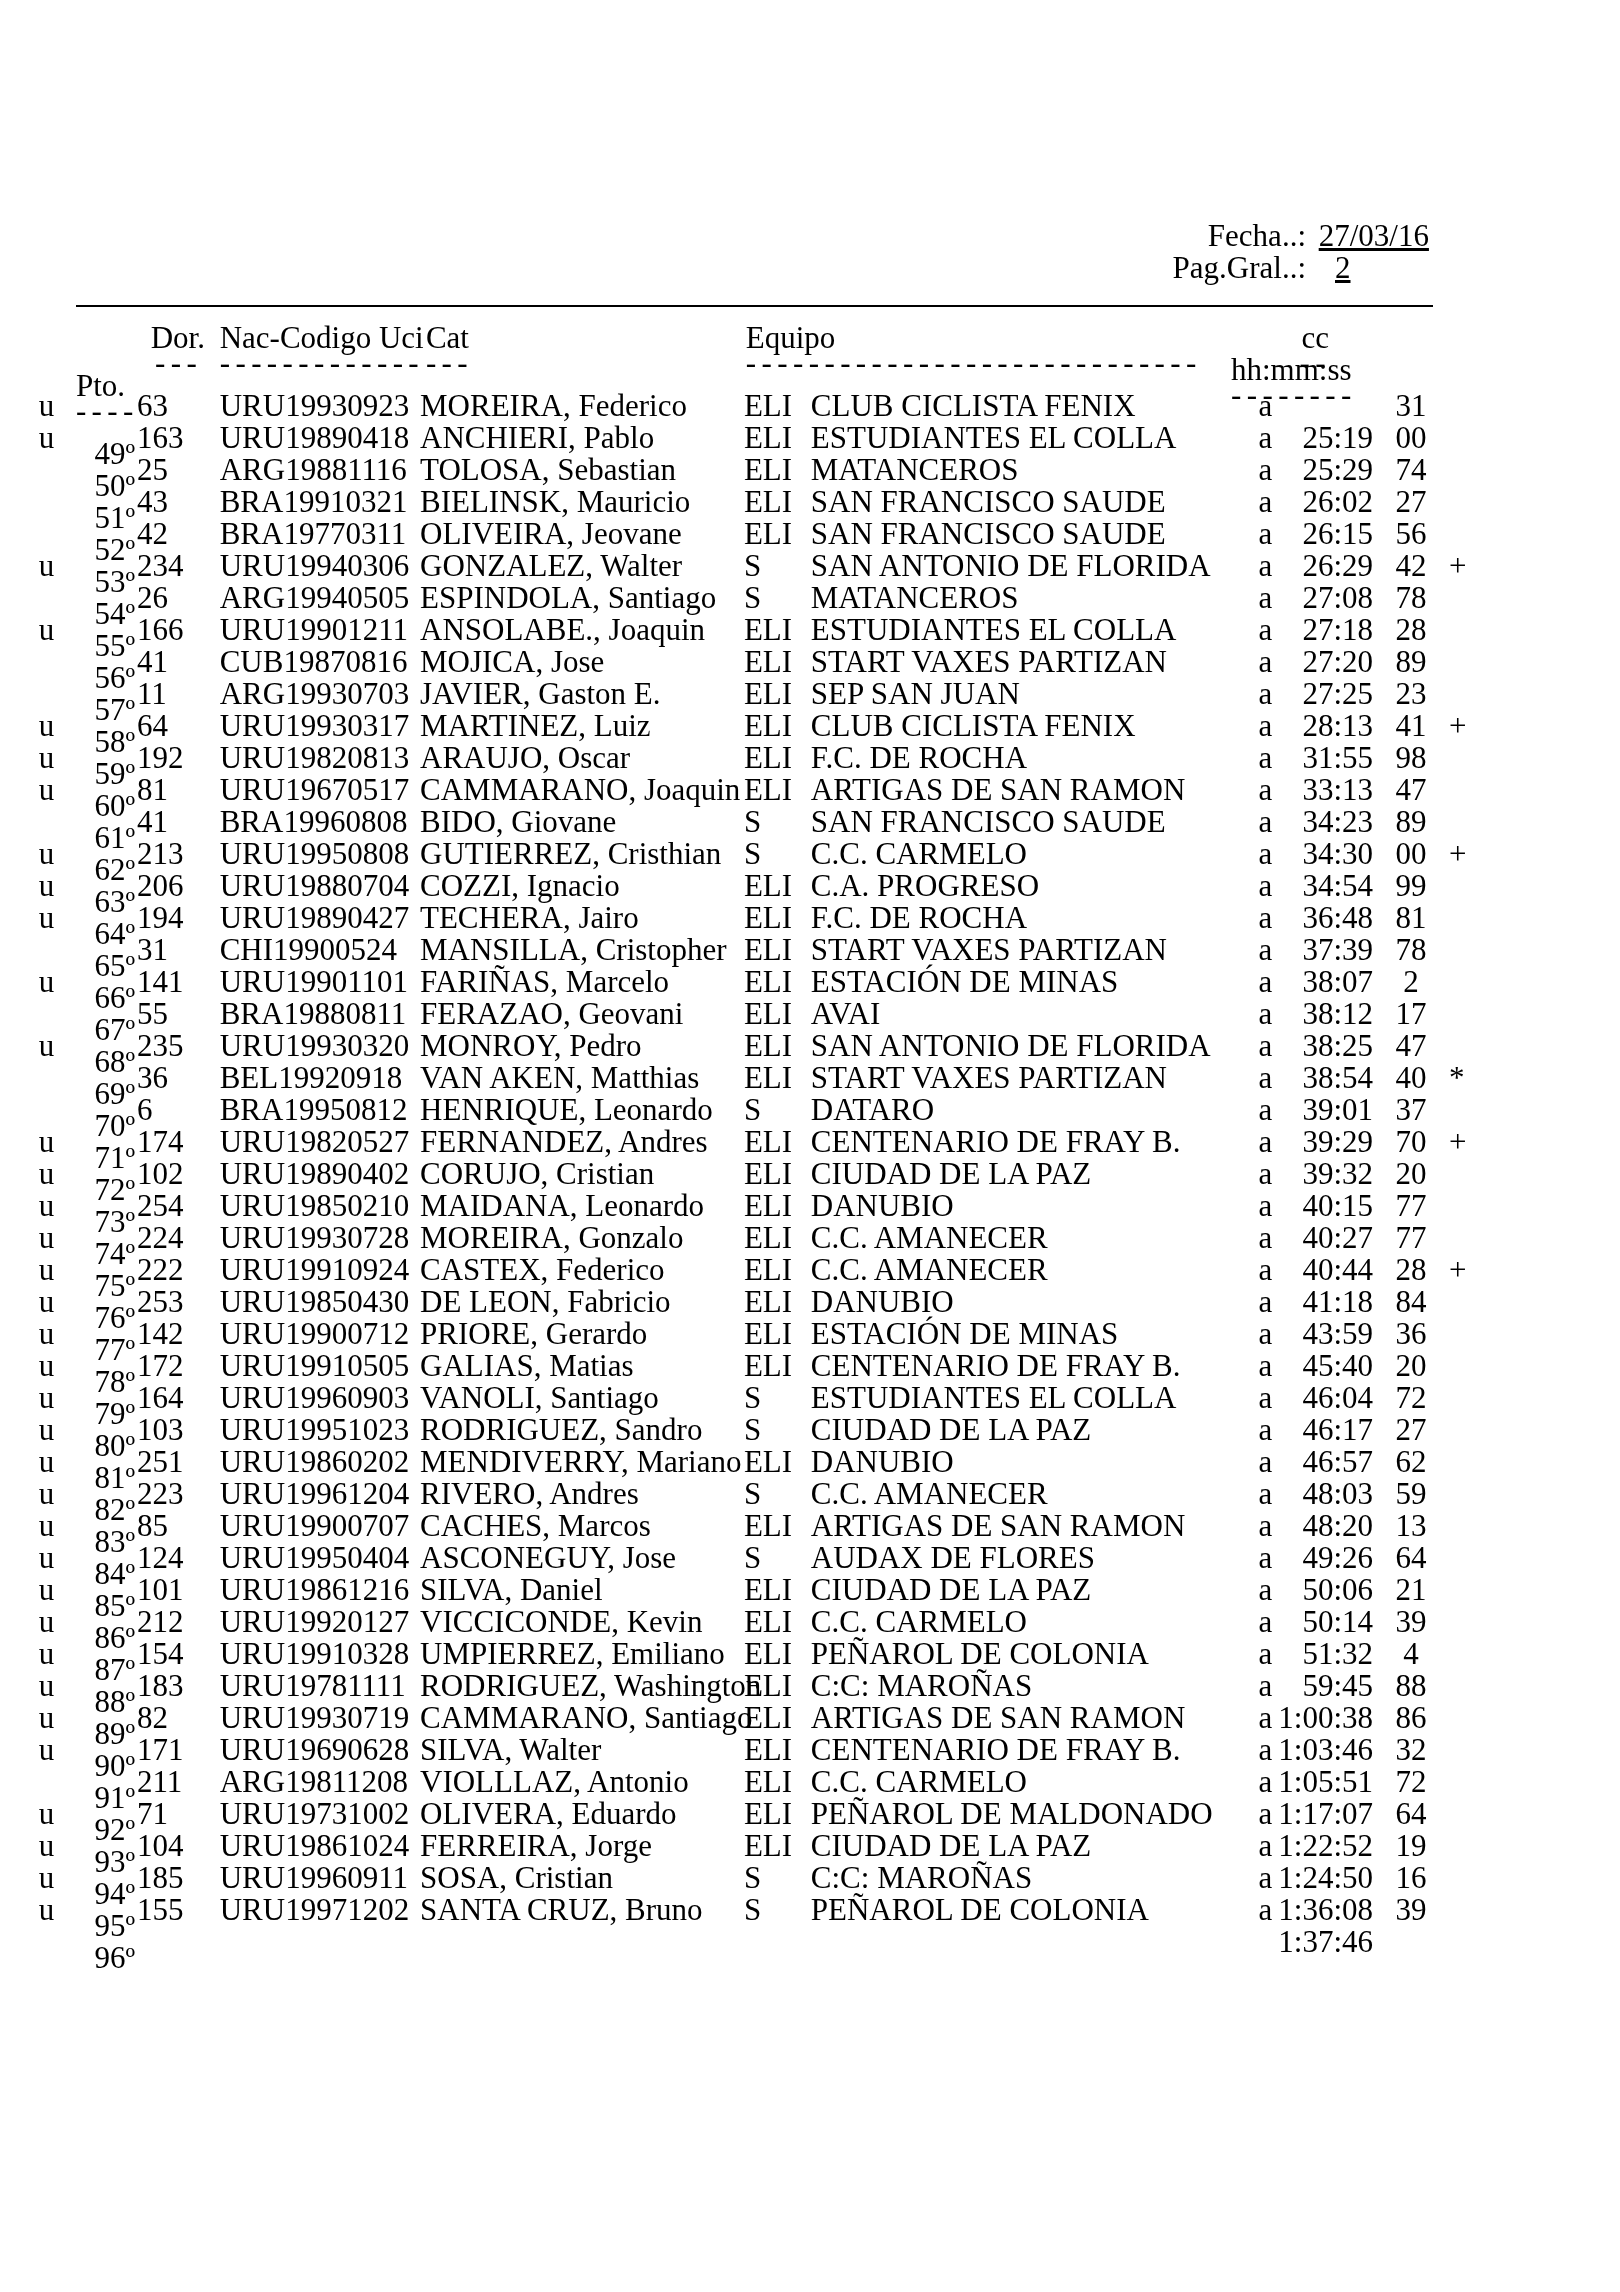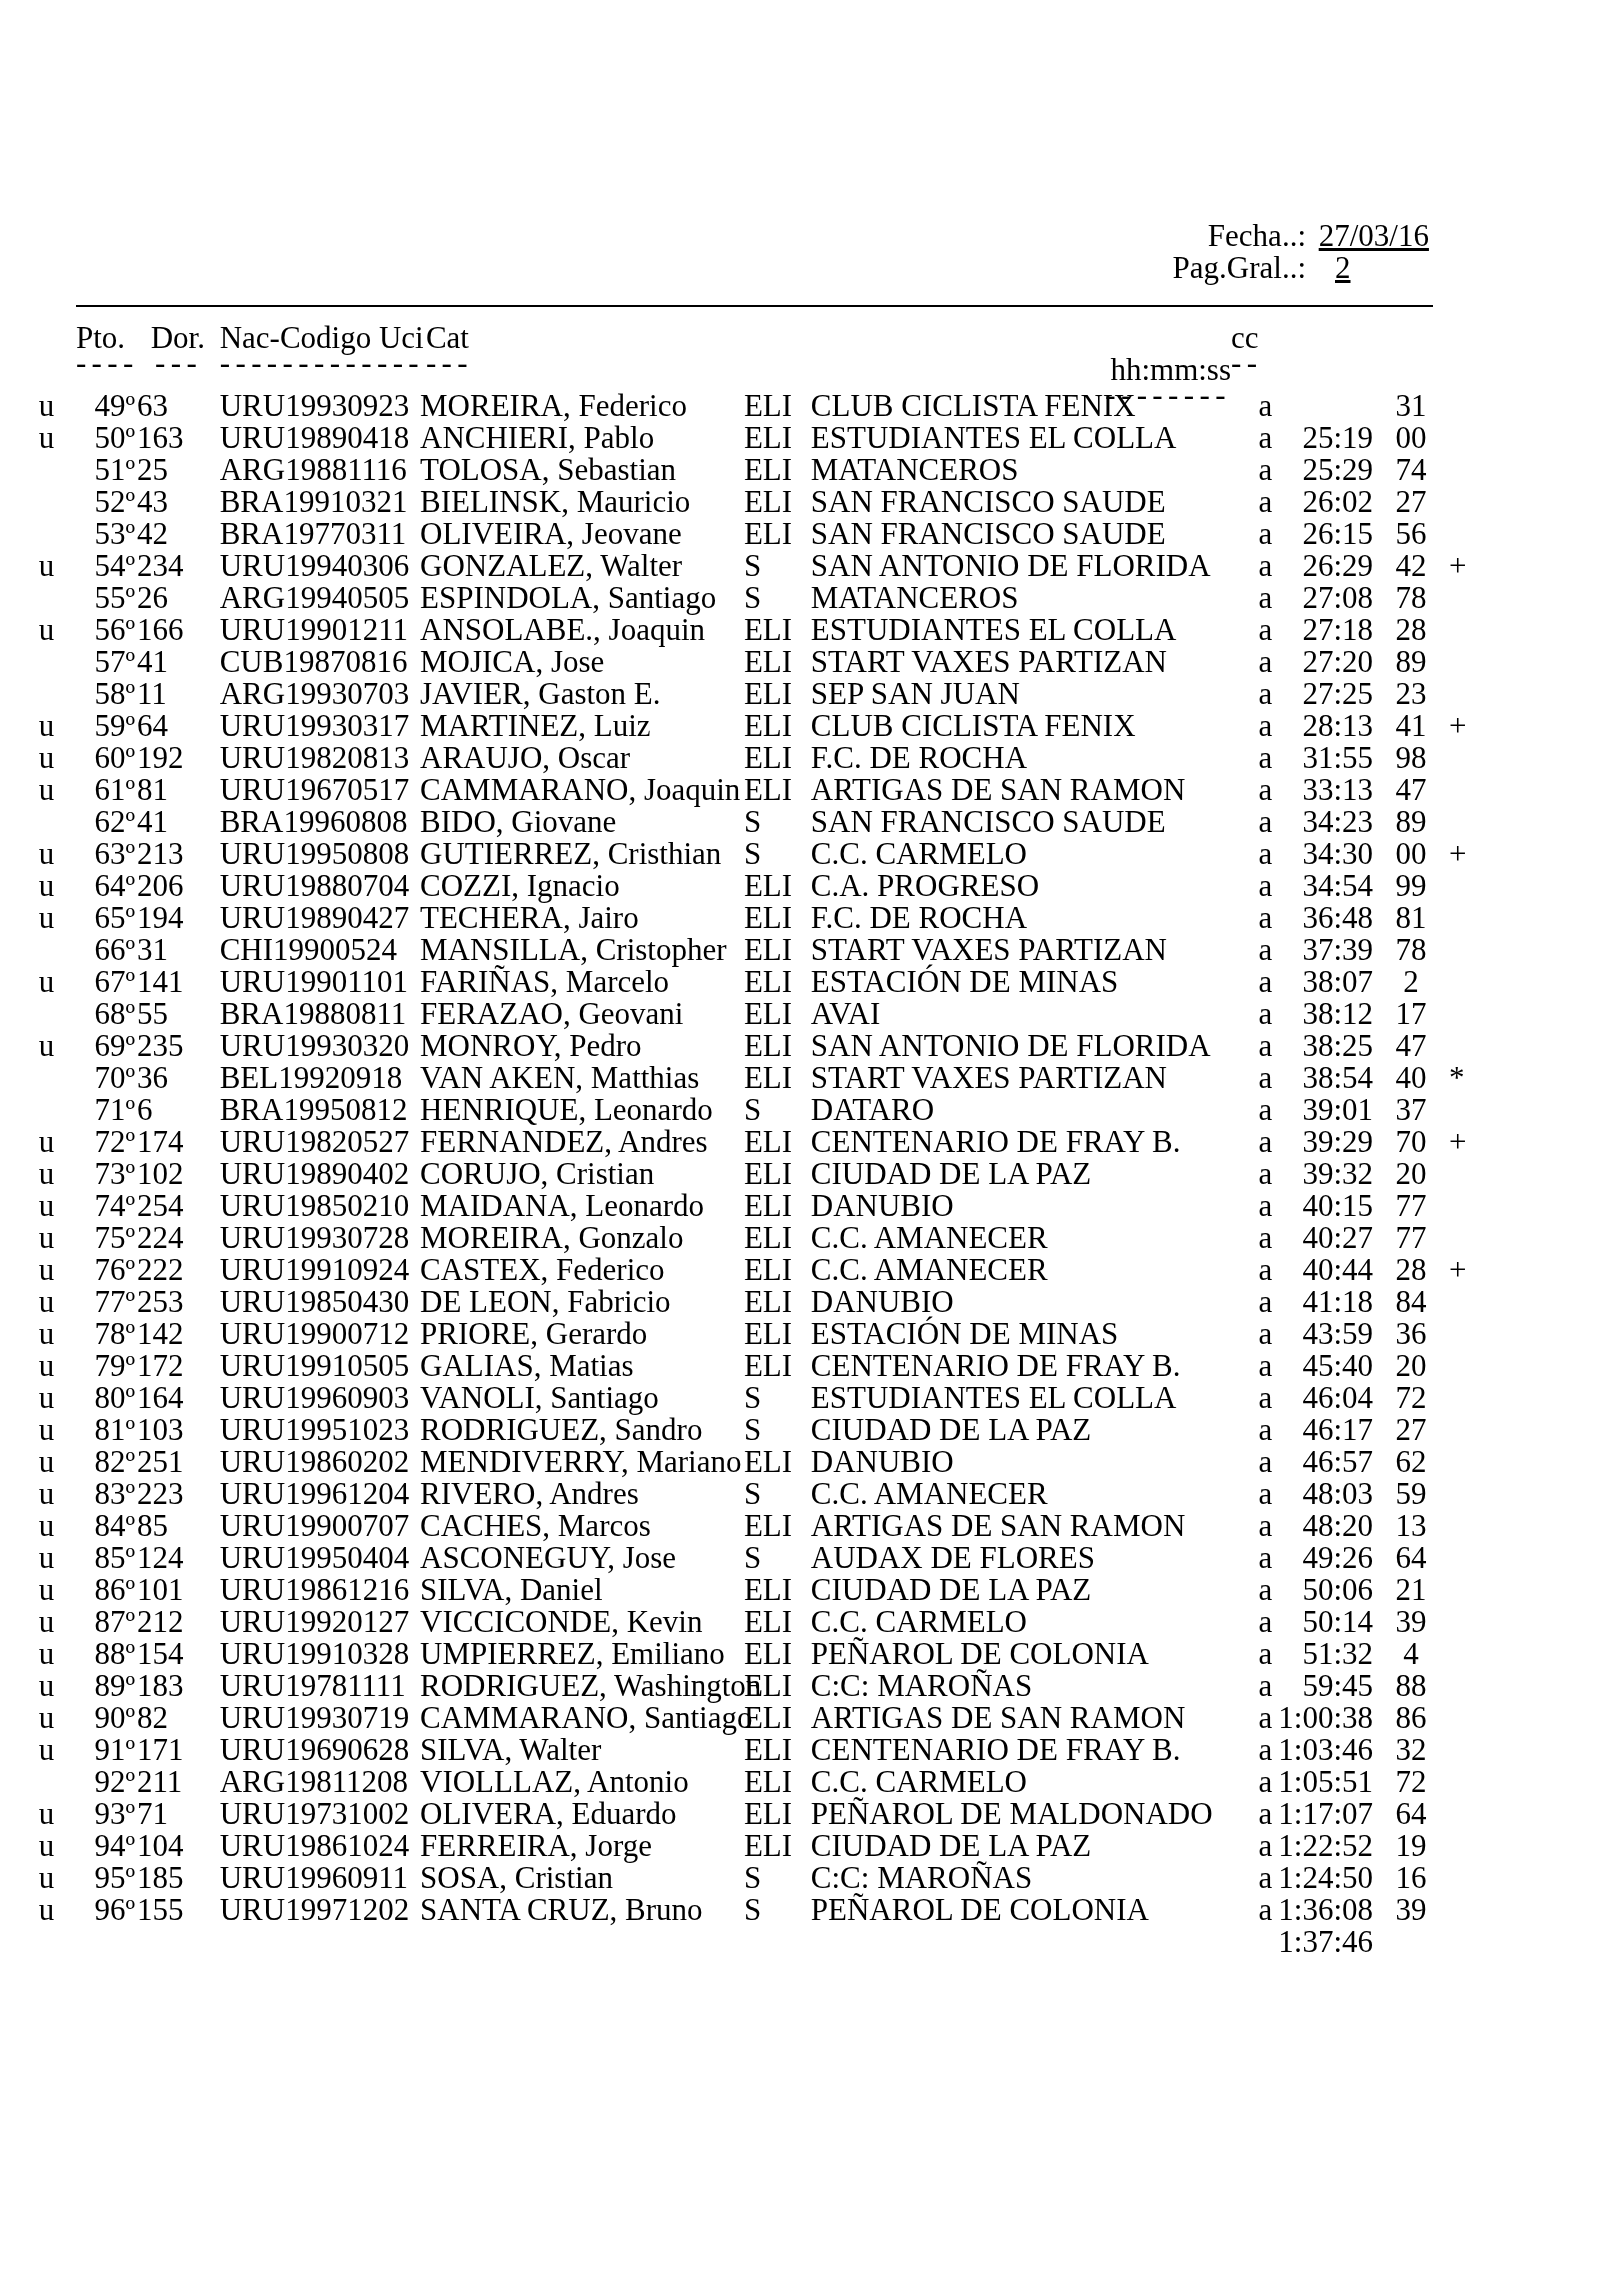--- a/index.html
+++ b/index.html
@@ -70,21 +70,21 @@
   }
   .th .col-underline {
     display: block;
     letter-spacing: 5.4px;
     line-height: 21.6px;
     white-space: nowrap;
   }
   .td, .th { overflow: visible; }
 
   .c-flag   { padding-left: 9.8px; }
-  .c-pto    { text-align: right; padding-right: 2px; }
+  .c-pto    { text-align: right; padding-right: 2px; margin-top: 48px; }
   .c-dor    { text-align: left; padding-right: 3.9px; }
   .c-nac    { padding-left: 13.7px; }
   .c-nombre { }
   .c-cat    { padding-left: 5.9px; }
   .c-equipo { padding-left: 7.8px; }
   .c-a      { padding-left: 27.4px; }
   .c-time   { text-align: right; margin-top: 32px; }
   .c-cc     { text-align: center; position: relative; }
 
   
@@ -127,20 +127,24 @@
         <span class="col-underline">---</span>
       </div>
       <div class="th c-nac">
         <span>Nac-Codigo Uci</span>
         <span class="col-underline">-------------</span>
       </div>
       <div class="th c-cat">
         <span>Cat</span>
         <span class="col-underline">---</span>
       </div>
+      <div class="th c-equipo">
+        <span>Equipo</span>
+        <span class="col-underline">-----------------------------</span>
+      </div>
       <div class="th c-a"></div>
       <div class="th c-time">
         <span>hh:mm:ss</span>
         <span class="col-underline">--------</span>
       </div>
       <div class="th c-cc">
         <span>cc</span>
         <span class="col-underline">--</span>
       </div>
     </div>

